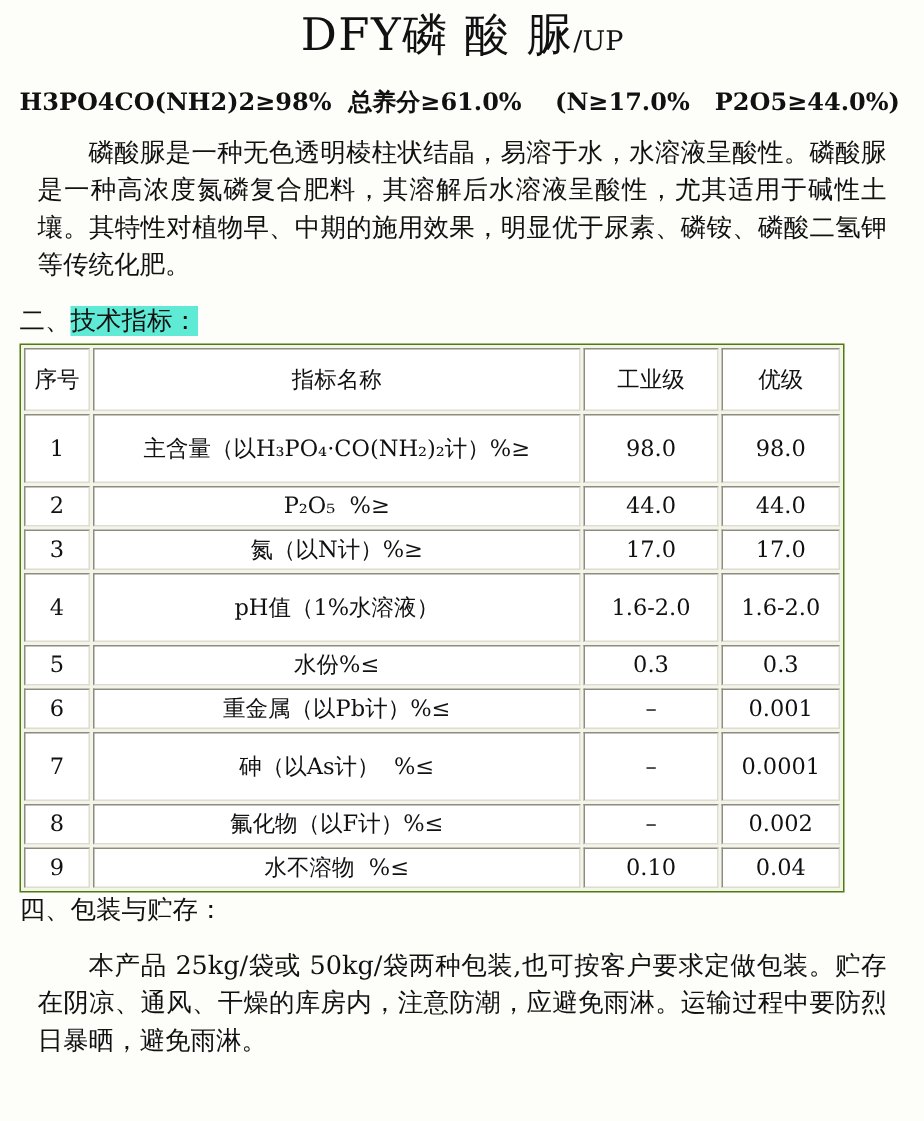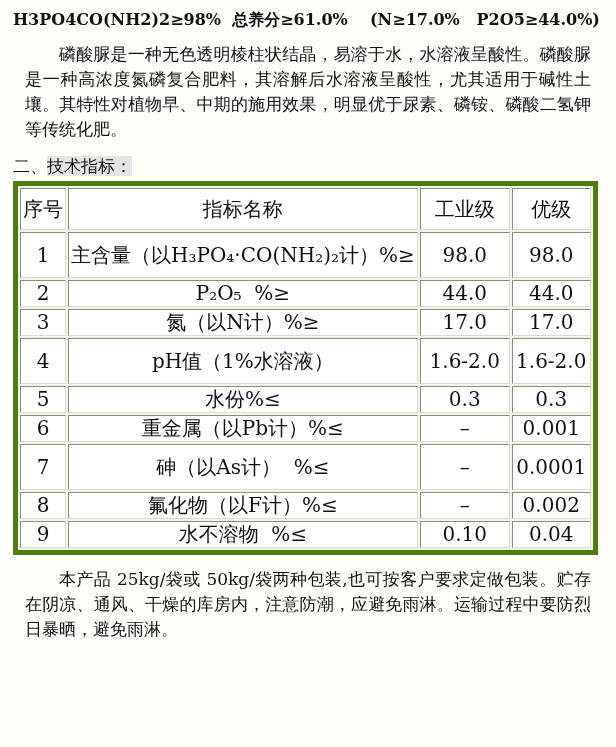--- a/index.html
+++ b/index.html
@@ -32,36 +32,36 @@
   .formula {
     margin-top: 8px;
     font-size: 16px;
     font-weight: bold;
     line-height: 20px;
     white-space: pre;
   }
 
   .sec-heading { margin-top: 0; white-space: pre; }
   .sec-heading.first { margin-top: 18px; }
-  .hl { background: #e5e5e5; }
+  .hl { background: #5eead4; }
 
   p.body-text {
     margin: 12px;
     text-indent: 2em;
     text-align: justify;
   }
 
   table.spec {
     margin-top: 2px;
     border-collapse: separate;
     border-spacing: 2px;
     background: #f4f4e8;
-    border: 5px solid #4d7c0f;
+    border: 1px solid #4d7c0f;
     table-layout: fixed;
-    font-size: 20px;
+    font-size: 15px;
   }
   table.spec th, table.spec td {
     background: #ffffff;
     border: 1px solid;
     border-color: #8c8c80 #dcdcd0 #dcdcd0 #8c8c80;
     text-align: center;
     vertical-align: middle;
     font-weight: normal;
     padding: 0 2px;
     white-space: pre;
@@ -74,20 +74,21 @@
   tr.hdr  th { height: 40px; }
   tr.tall td { height: 44px; }
   tr.shrt td { height: 20px; }
   td.name { text-align: center; }
 </style>
 </head>
 <body>
 
 <div class="page">
 
+  <h1 class="title"><span>DFY磷 酸 脲</span><span class="suffix">/UP</span></h1>
 
   <div class="formula">H3PO4CO(NH2)2≥98%  总养分≥61.0%    (N≥17.0%   P2O5≥44.0%)</div>
 
   <p class="body-text">磷酸脲是一种无色透明棱柱状结晶，易溶于水，水溶液呈酸性。磷酸脲是一种高浓度氮磷复合肥料，其溶解后水溶液呈酸性，尤其适用于碱性土壤。其特性对植物早、中期的施用效果，明显优于尿素、磷铵、磷酸二氢钾等传统化肥。</p>
 
   <div class="sec-heading"><span>二、</span><span class="hl">技术指标：</span></div>
 
   <table class="spec">
     <colgroup>
       <col class="c-no">
@@ -153,15 +154,16 @@
     <tr class="shrt">
       <td>9</td>
       <td class="name">水不溶物  %≤</td>
       <td>0.10</td>
       <td>0.04</td>
     </tr>
   </tbody>
     </table>
 
 
+  <div class="sec-heading">四、包装与贮存：</div>
   <p class="body-text">本产品 25kg/袋或 50kg/袋两种包装,也可按客户要求定做包装。贮存在阴凉、通风、干燥的库房内，注意防潮，应避免雨淋。运输过程中要防烈日暴晒，避免雨淋。</p>
 
 </div>
 
 </body></html>

